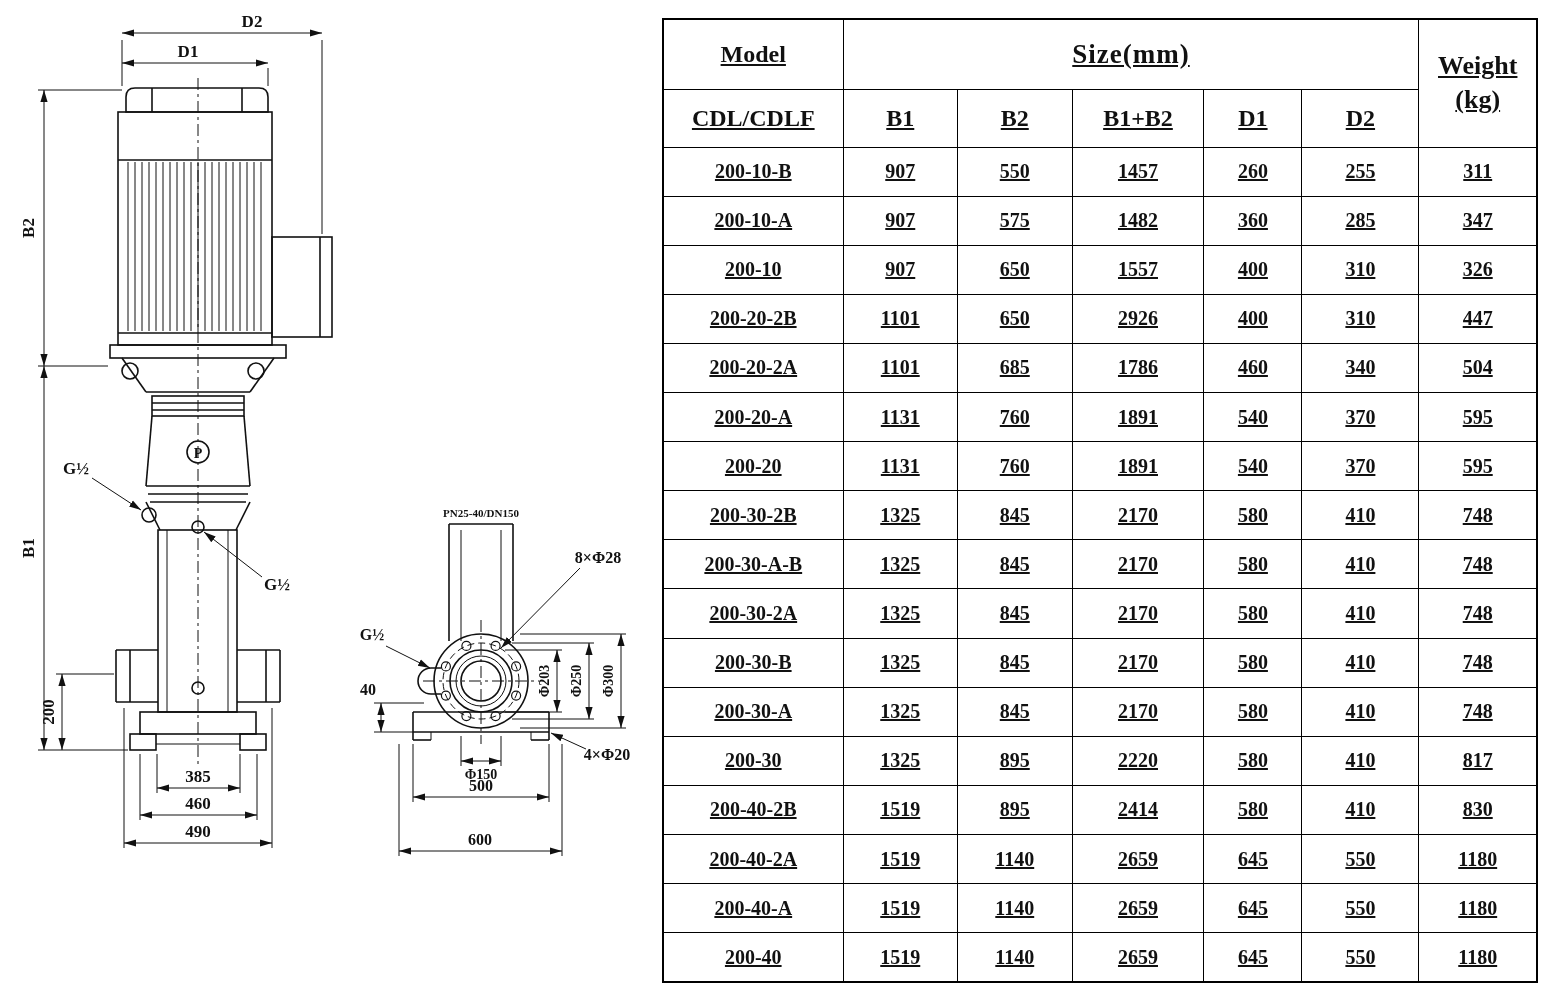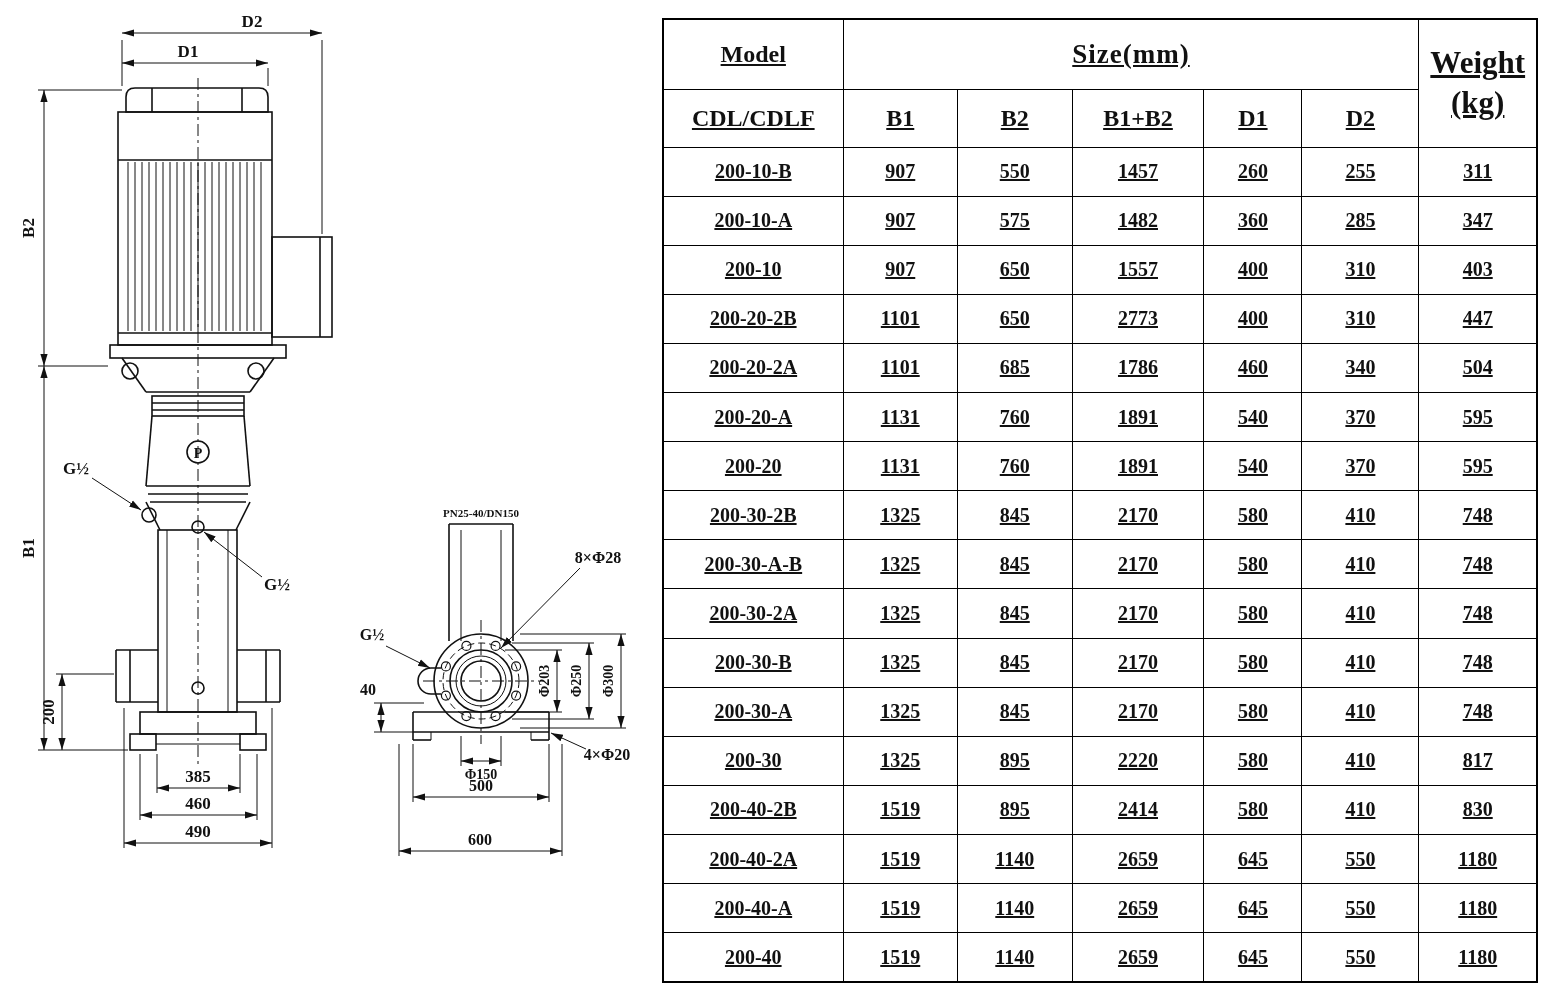--- a/index.html
+++ b/index.html
@@ -39,21 +39,21 @@
     vertical-align: middle;
     font-weight: bold;
     padding: 0 2px;
     overflow: hidden;
     white-space: nowrap;
   }
   .dim-table thead tr.hrow1 { height: 70px; }
   .dim-table thead tr.hrow2 { height: 58px; padding-left: 36px; }
   .dim-table thead th { font-size: 24px; }
   .dim-table thead th.c-size { font-size: 27px; letter-spacing: 1px; margin-left: 8px; }
-  .dim-table thead th.c-weight { font-size: 31px; line-height: 1.3; }
+  .dim-table thead th.c-weight { font-size: 26px; line-height: 1.3; }
   .dim-table tbody td { font-size: 20px; height: 48px; }
   svg text { font-family: "Liberation Serif", serif; font-weight: bold; fill: #111; }
 </style>
 </head>
 <body>
 
 <div class="page">
 
   <div class="drawing-pane">
     <svg width="660" height="1000" viewBox="0 0 660 1000">
@@ -316,27 +316,27 @@
             <td>285</td>
             <td>347</td>
           </tr>
           <tr>
             <td>200-10</td>
             <td>907</td>
             <td>650</td>
             <td>1557</td>
             <td>400</td>
             <td>310</td>
-            <td>403</td>
+            <td>326</td>
           </tr>
           <tr>
             <td>200-20-2B</td>
             <td>1101</td>
             <td>650</td>
-            <td>2773</td>
+            <td>2926</td>
             <td>400</td>
             <td>310</td>
             <td>447</td>
           </tr>
           <tr>
             <td>200-20-2A</td>
             <td>1101</td>
             <td>685</td>
             <td>1786</td>
             <td>460</td>

